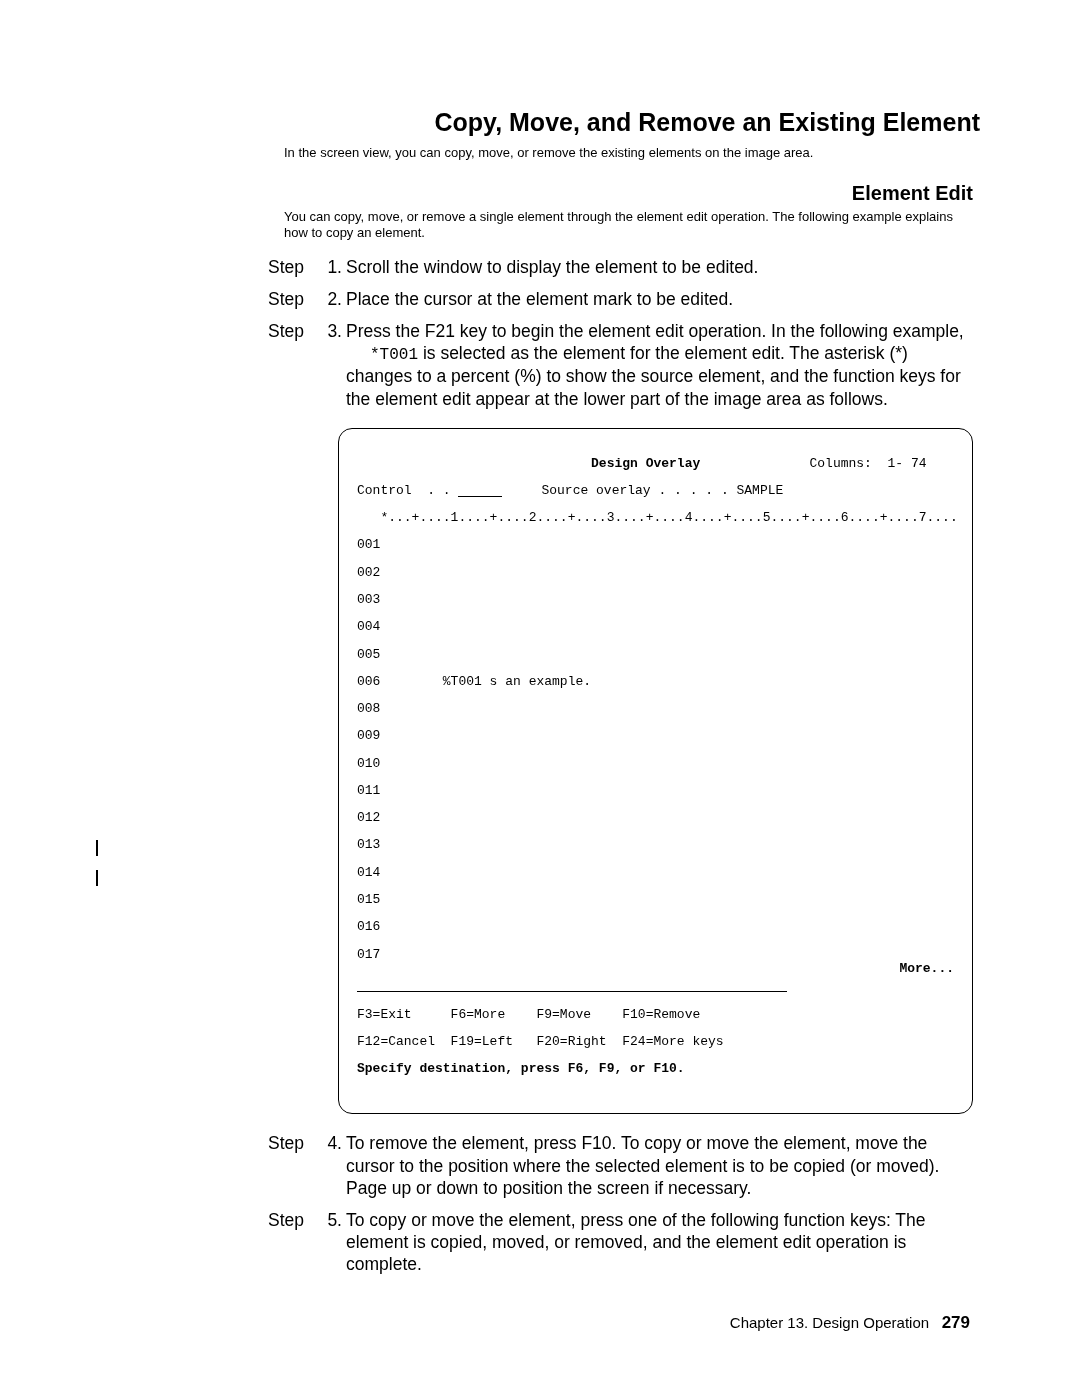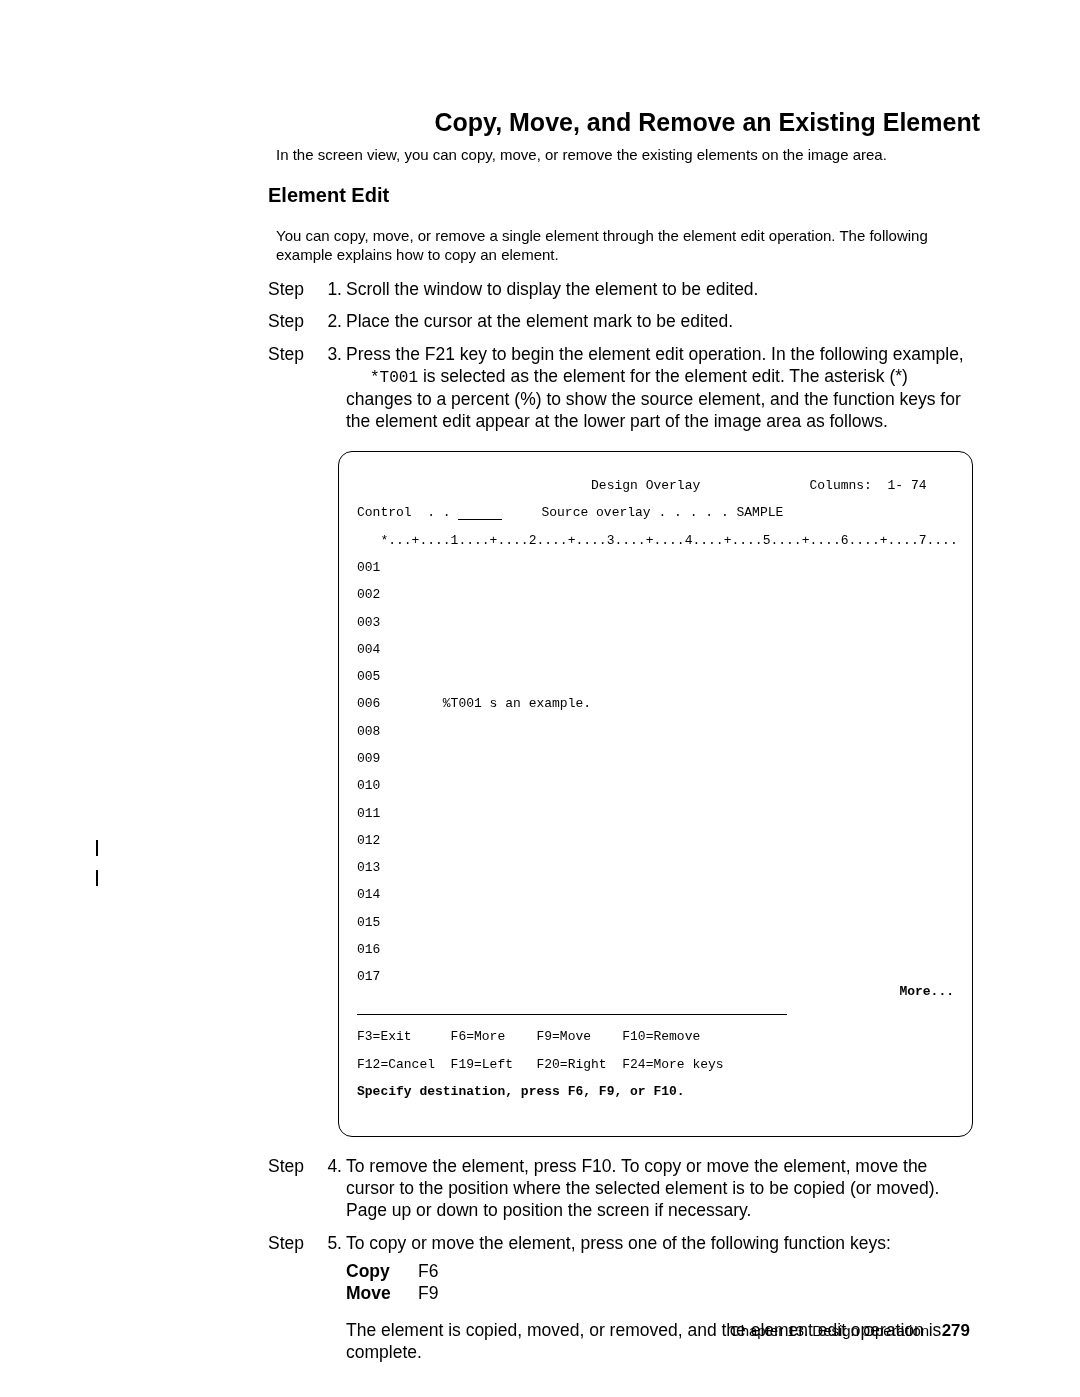--- a/index.html
+++ b/index.html
@@ -20,28 +20,29 @@
     font-size: 25px;
     font-weight: bold;
     margin: 0 0 8px 0;
     text-align: right;
   }
   .indent-block {
     margin-left: 168px;
     max-width: 705px;
   }
   .para {
-    font-size: 15px;
+    font-size: 13px;
     line-height: 1.27;
-    margin: 0 0 20px 8px;
+    margin: 0 0 20px 16px;
   }
   .subhead {
     font-size: 20px;
     font-weight: bold;
-    margin: 0 0 19px 0;
+    margin: 0 0 4px 0;
+    text-align: right;
   }
   .steps {
     margin: 0;
     padding: 0;
   }
   .step-row {
     display: flex;
     font-size: 17.5px;
     line-height: 1.27;
     margin: 0 0 10px 0;
@@ -67,21 +68,21 @@
   .terminal-box {
     border: 1.5px solid #000;
     border-radius: 14px;
     margin: 18px 0 18px 70px;
     padding: 14px 18px 10px 18px;
     font-family: "Courier New", monospace;
     font-size: 13px;
     line-height: 1.05;
     white-space: pre;
   }
-  .term-line-header .bold { font-weight: normal; }
+  .term-line-header .bold { font-weight: bold; }
   .term-underline {
     border-top: 1px solid #000;
     margin-top: 2px;
     margin-bottom: 2px;
   }
   .fkey-table {
     margin: 6px 0 14px 0;
   }
   .fkey-row {
     display: flex;
@@ -92,21 +93,21 @@
     font-weight: bold;
     width: 72px;
   }
   .change-bar {
     position: absolute;
     width: 2px;
     background: #000;
   }
   .footer {
     position: absolute;
-    bottom: 56px;
+    bottom: 64px;
     right: 110px;
     font-size: 15px;
   }
   .footer .pnum { font-weight: bold; font-size: 17px; }
 </style>
 </head>
 <body>
 
 <div class="page">
 
@@ -174,30 +175,20 @@
         <div class="step-label">Step</div>
         <div class="step-num">4.</div>
         <div class="step-body">To remove the element, press F10.  To copy or move the element, move the cursor to the position where the selected element is to be copied (or moved).  Page up or down to position the screen if necessary.</div>
       </div>
 
       <div class="step-row">
         <div class="step-label">Step</div>
         <div class="step-num">5.</div>
         <div class="step-body">
           <span>To copy or move the element, press one of the following function keys:</span>
-          <div class="fkey-table">
-            <div class="fkey-row">
-              <div class="fkey-name">Copy</div>
-              <div>F6</div>
-            </div>
-            <div class="fkey-row">
-              <div class="fkey-name">Move</div>
-              <div>F9</div>
-            </div>
-          </div>
           <span>The element is copied, moved, or removed, and the element edit operation is complete.</span>
         </div>
       </div>
 
     </div>
   </div>
 
   <div class="change-bar" style="left:96px; top:840px; height:16px"></div>
   <div class="change-bar" style="left:96px; top:870px; height:16px"></div>
 

